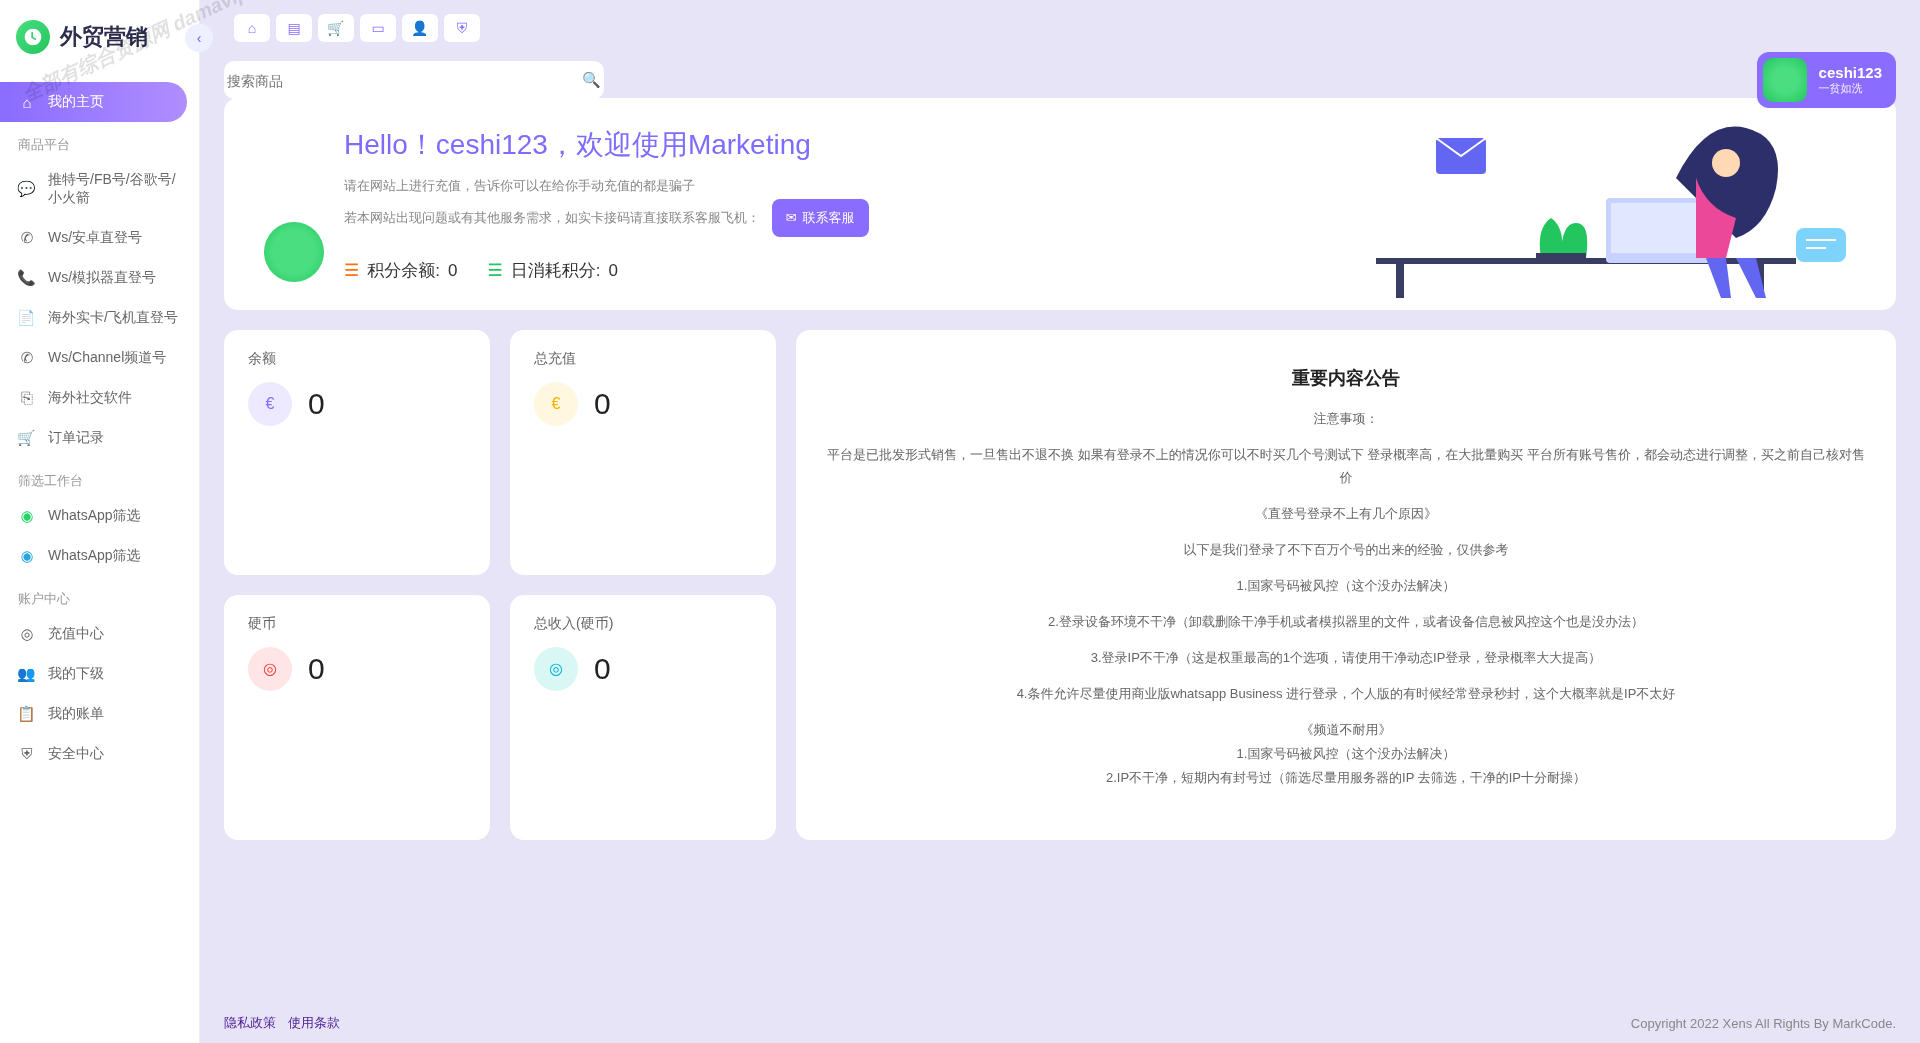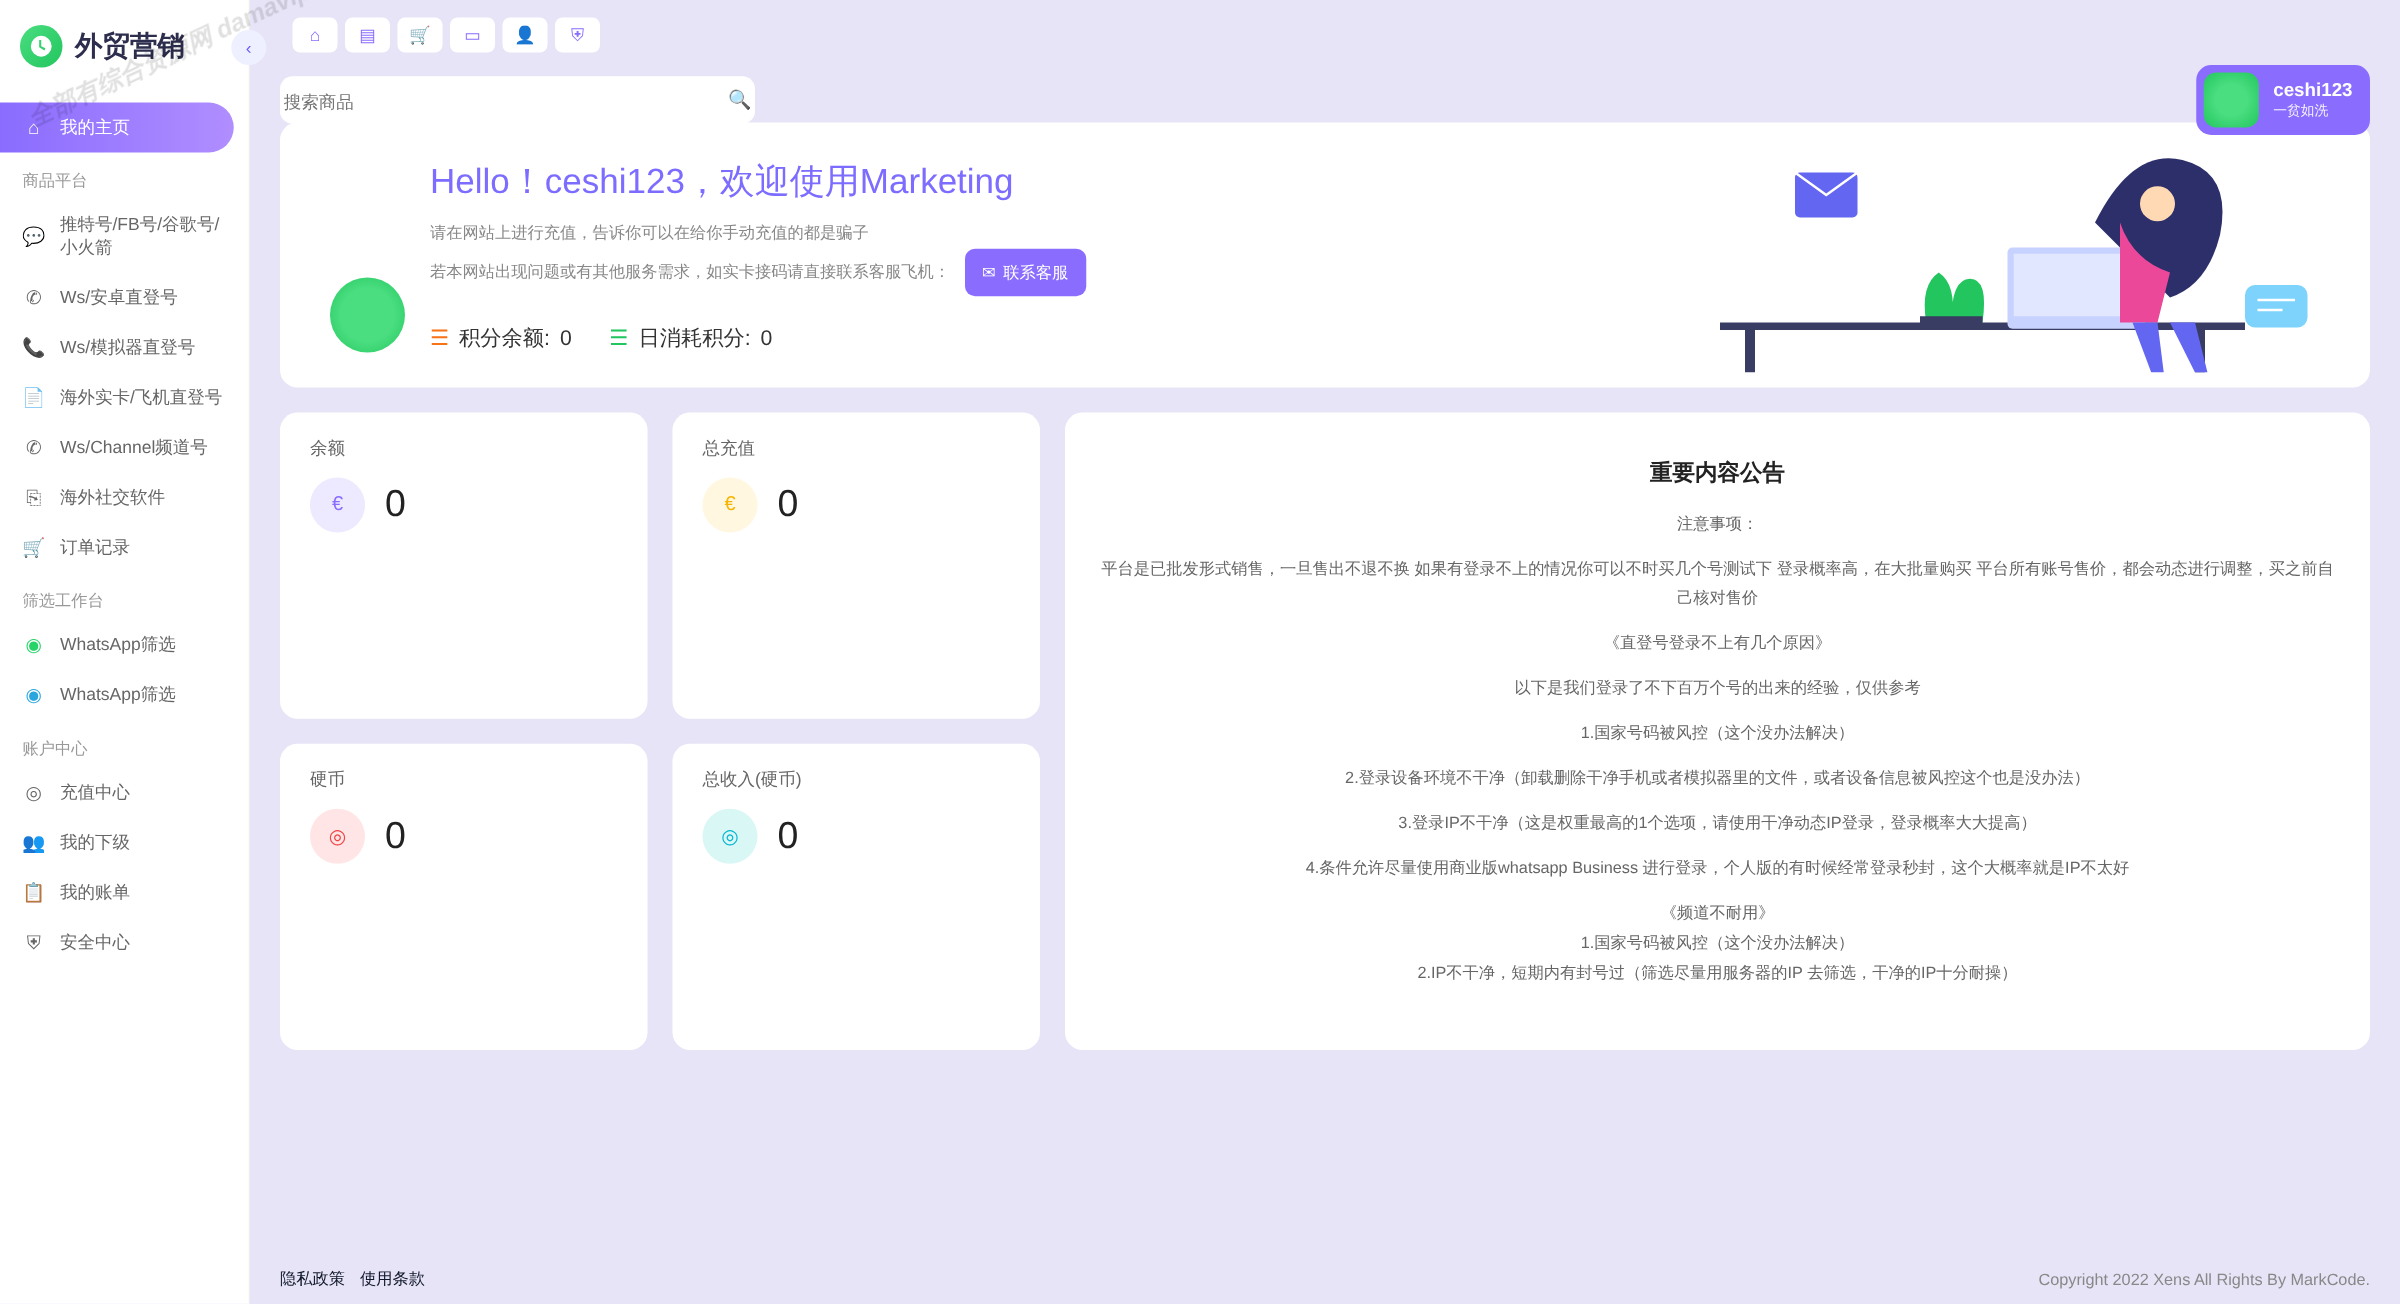--- a/index.html
+++ b/index.html
@@ -36,39 +36,39 @@
 .welcome-inner { display: flex; gap: 20px; align-items: flex-end; }
 .welcome-avatar { width: 60px; height: 60px; border-radius: 50%; background: radial-gradient(circle,#4ade80 50%,#22c55e); margin-top: 4px; }
 .welcome-title { font-size: 28px; font-weight: 500; color: #7c6cff; margin-bottom: 10px; }
 .welcome-desc { font-size: 13px; color: #888; line-height: 1.9; }
 .contact-btn { display: inline-flex; align-items: center; gap: 6px; background: #8a6cff; color: #fff; border-radius: 8px; padding: 7px 14px; font-size: 13px; margin-left: 8px; vertical-align: middle; cursor:pointer; }
 .stats-row { display: flex; gap: 30px; margin-top: 22px; font-size: 17px; color: #333; }
 .stat-item { display: flex; align-items: center; gap: 8px; }
 .hero-illus { position: absolute; right: 40px; top: 10px; width: 480px; height: 190px; }
 
 .grid-row { display: flex; gap: 20px; }
-.stat-cards { display: grid; grid-template-columns: 1fr 1fr; gap: 20px; width: 608px; }
+.stat-cards { display: grid; grid-template-columns: 1fr 1fr; gap: 20px; width: 552px; }
 .stat-card { background: #fff; border-radius: 14px; padding: 20px 24px; }
 .stat-label { font-size: 14px; color: #666; margin-bottom: 14px; }
 .stat-body { display: flex; align-items: center; gap: 16px; }
 .stat-circle { width: 44px; height: 44px; border-radius: 50%; display:flex; align-items:center; justify-content:center; }
 .c-purple { background: #ede9ff; color:#8a6cff; }
 .c-yellow { background: #fff7e0; color:#f5b400; }
 .c-red { background: #ffe5e5; color:#ef4444; }
 .c-cyan { background: #d9f7f5; color:#06b6d4; }
 .stat-val { font-size: 30px; color: #222; }
 
 .notice-card { flex: 1; background: #fff; border-radius: 14px; padding: 36px 28px; text-align: center; }
 .notice-title { font-size: 18px; font-weight: 600; color: #222; margin-bottom: 18px; }
 .notice-body p { font-size: 13px; color: #666; line-height: 1.7; margin-bottom: 14px; }
 .notice-body p.tight { margin-bottom: 2px; }
 
 .footer { position: fixed; left: 200px; right: 0; bottom: 0; height: 40px; display: flex; align-items: center; padding: 0 24px; font-size: 13px; color: #888; background:#e8e4f7; }
 .footer .right { margin-left: auto; }
-.footer a { color:#0f172a; margin-right:12px; cursor:pointer; }
+.footer a { color:#4c1d95; margin-right:12px; cursor:pointer; }
 
 .watermark { position: fixed; left: 10px; top: 20px; font-size: 20px; color: rgba(0,0,0,.12); transform: rotate(-25deg); font-style: italic; pointer-events:none; z-index:20; font-weight:600; }
 </style>
 </head>
 <body>
 
 <div class="watermark">全部有综合资源网
 damavip.com</div>
 
 <aside class="sidebar">

